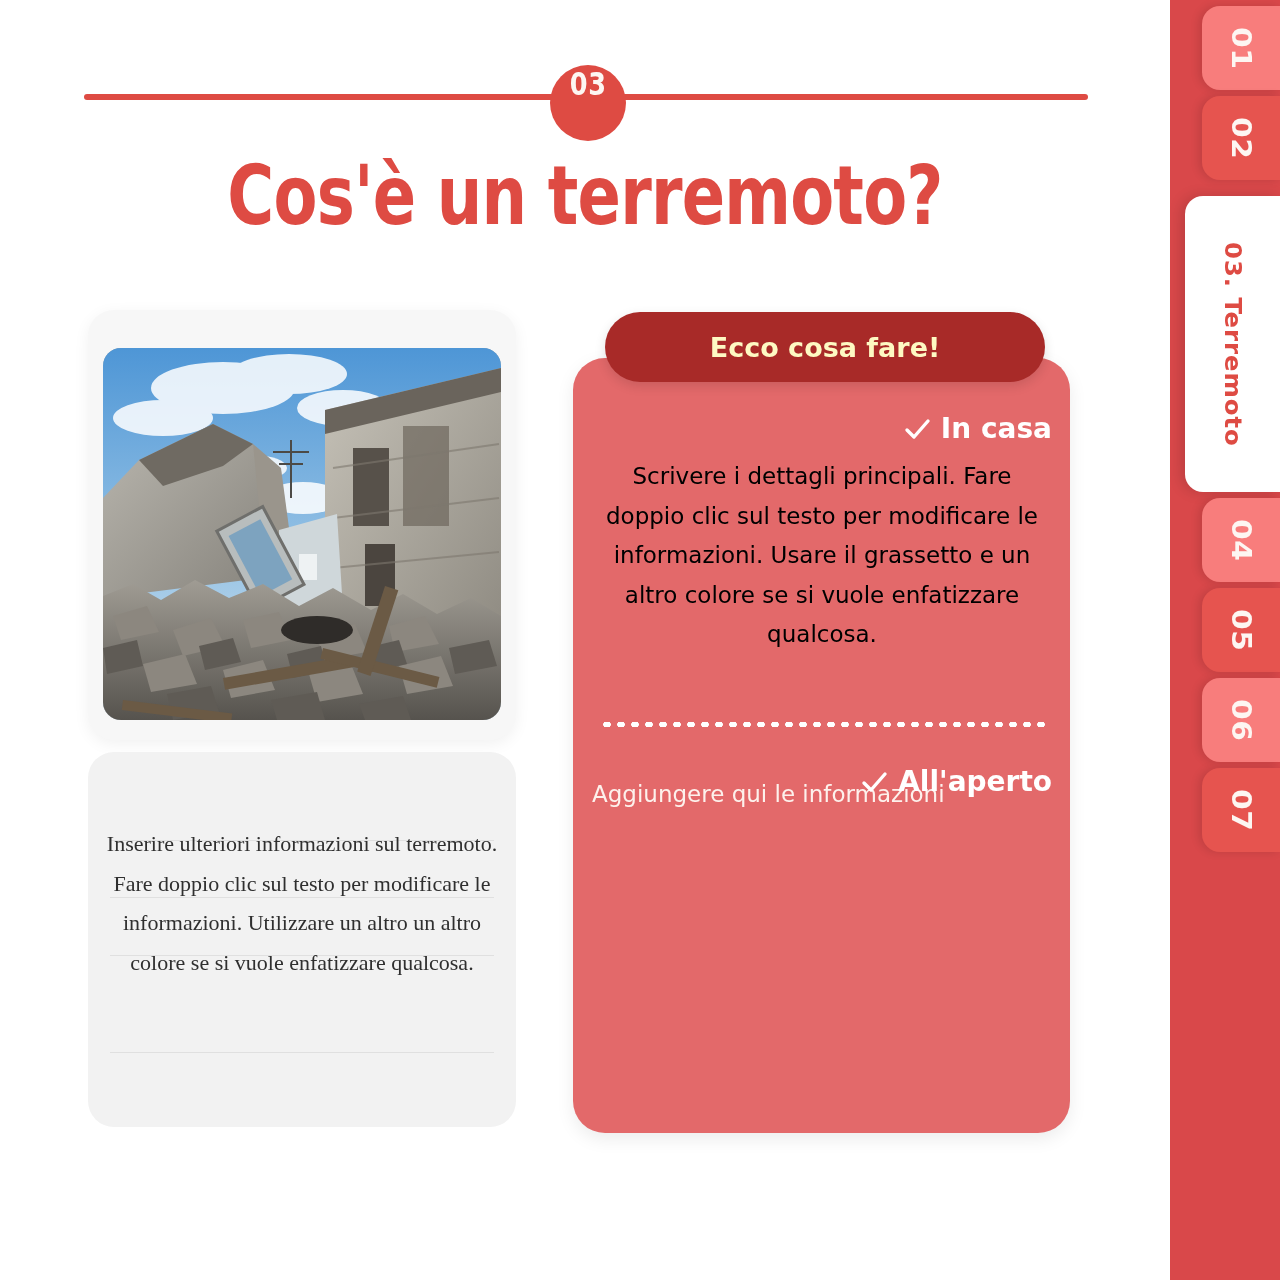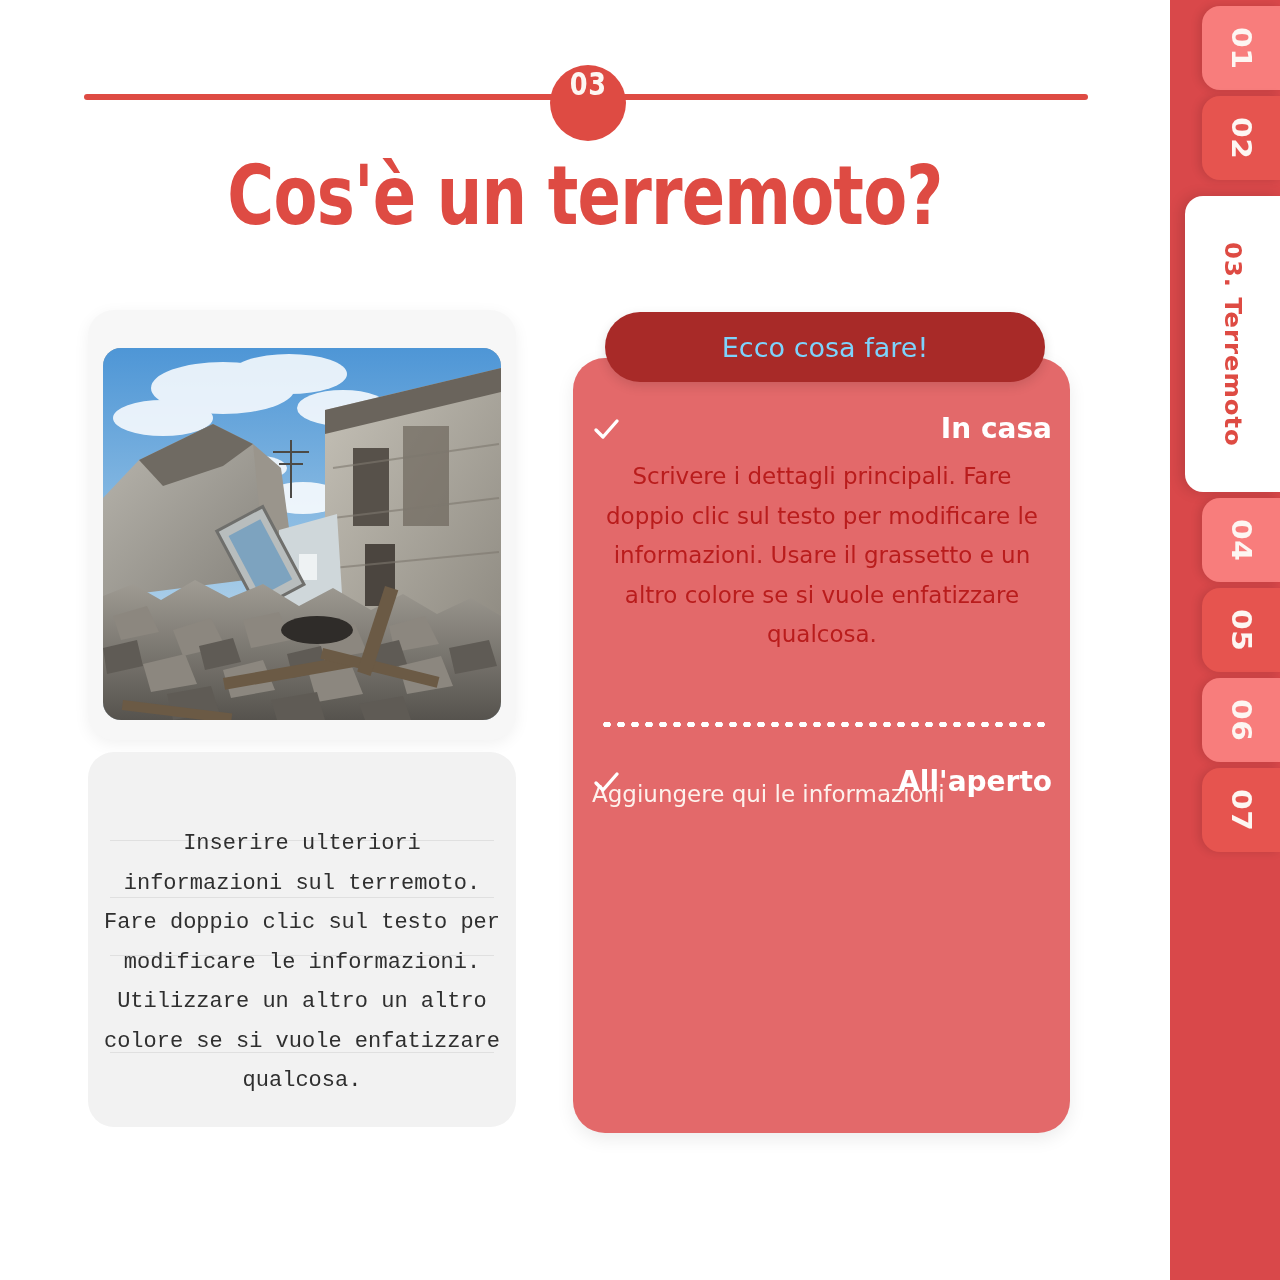--- a/index.html
+++ b/index.html
@@ -88,50 +88,50 @@
     overflow: hidden;
   }
   .rules-bg { position: absolute; inset: 0; }
   .rules-bg i {
     position: absolute; left: 22px; right: 22px; height: 1px;
     background: #e0e0e0; display: block;
   }
   .notes-text {
     position: absolute; left: 12px; right: 12px; top: 72px;
     text-align: center; color: #2f2f2f;
-    font-family: Liberation Mono, monospace;
+    font-family: Liberation Serif, serif;
     font-size: 22px; line-height: 39.5px;
   }
 
   
   .info-card {
     position: absolute; left: 573px; top: 358px; width: 497px; height: 775px;
     background: #e3696a; border-radius: 32px;
     box-shadow: 0 6px 18px rgba(0,0,0,.08);
   }
   .card-header {
     position: absolute; left: 605px; top: 312px; width: 440px; height: 70px;
     background: #a82a28; border-radius: 35px;
     display: flex; align-items: center; justify-content: center;
     box-shadow: 0 4px 12px rgba(0,0,0,.12);
   }
   .card-header span {
-    color: #7dd3fc; font-size: 27px;
-    font-family: "DejaVu Sans", sans-serif; font-weight: 400;
+    color: #fef9c3; font-size: 27px;
+    font-family: "DejaVu Sans", sans-serif; font-weight: 700;
   }
 
   .sec-head {
-    display: flex; align-items: center; justify-content: space-between; gap: 10px;
+    display: flex; align-items: center; justify-content: flex-end; gap: 10px;
     color: #ffffff; font-weight: 700; font-size: 28px;
     font-family: "DejaVu Sans", sans-serif;
   }
   .check { display: inline-block; width: 28px; height: 28px; }
   .check svg { display: block; }
   .sec-body {
-    text-align: center; color: #b91c1c;
+    text-align: center; color: #000000;
     font-family: "DejaVu Sans", sans-serif;
     font-size: 23px; line-height: 39.5px;
   }
 
   .section-1 { position: absolute; left: 592px; top: 412px; width: 460px; }
   .section-1 .sec-body { margin-top: 12px; }
 
   .dots {
     position: absolute; left: 600px; top: 722px; width: 447px; height: 5px;
     background-image: radial-gradient(circle, #ffffff 48%, rgba(255,255,255,0) 52%);

